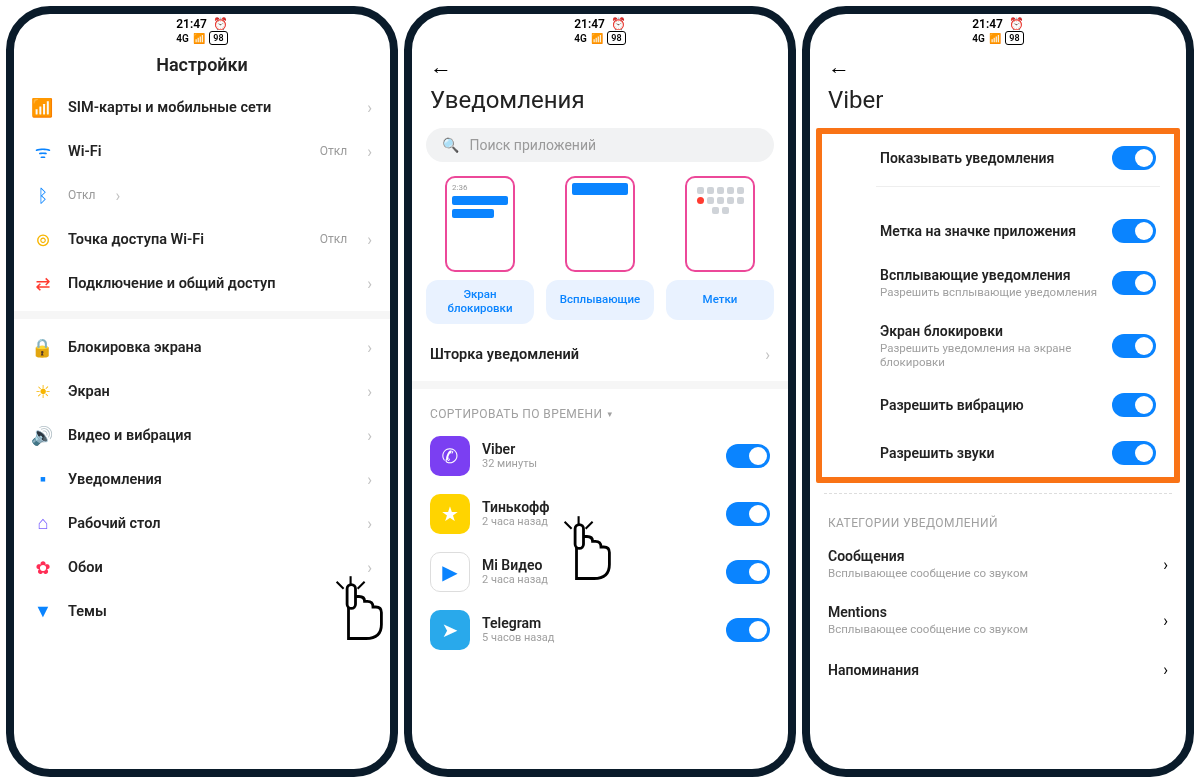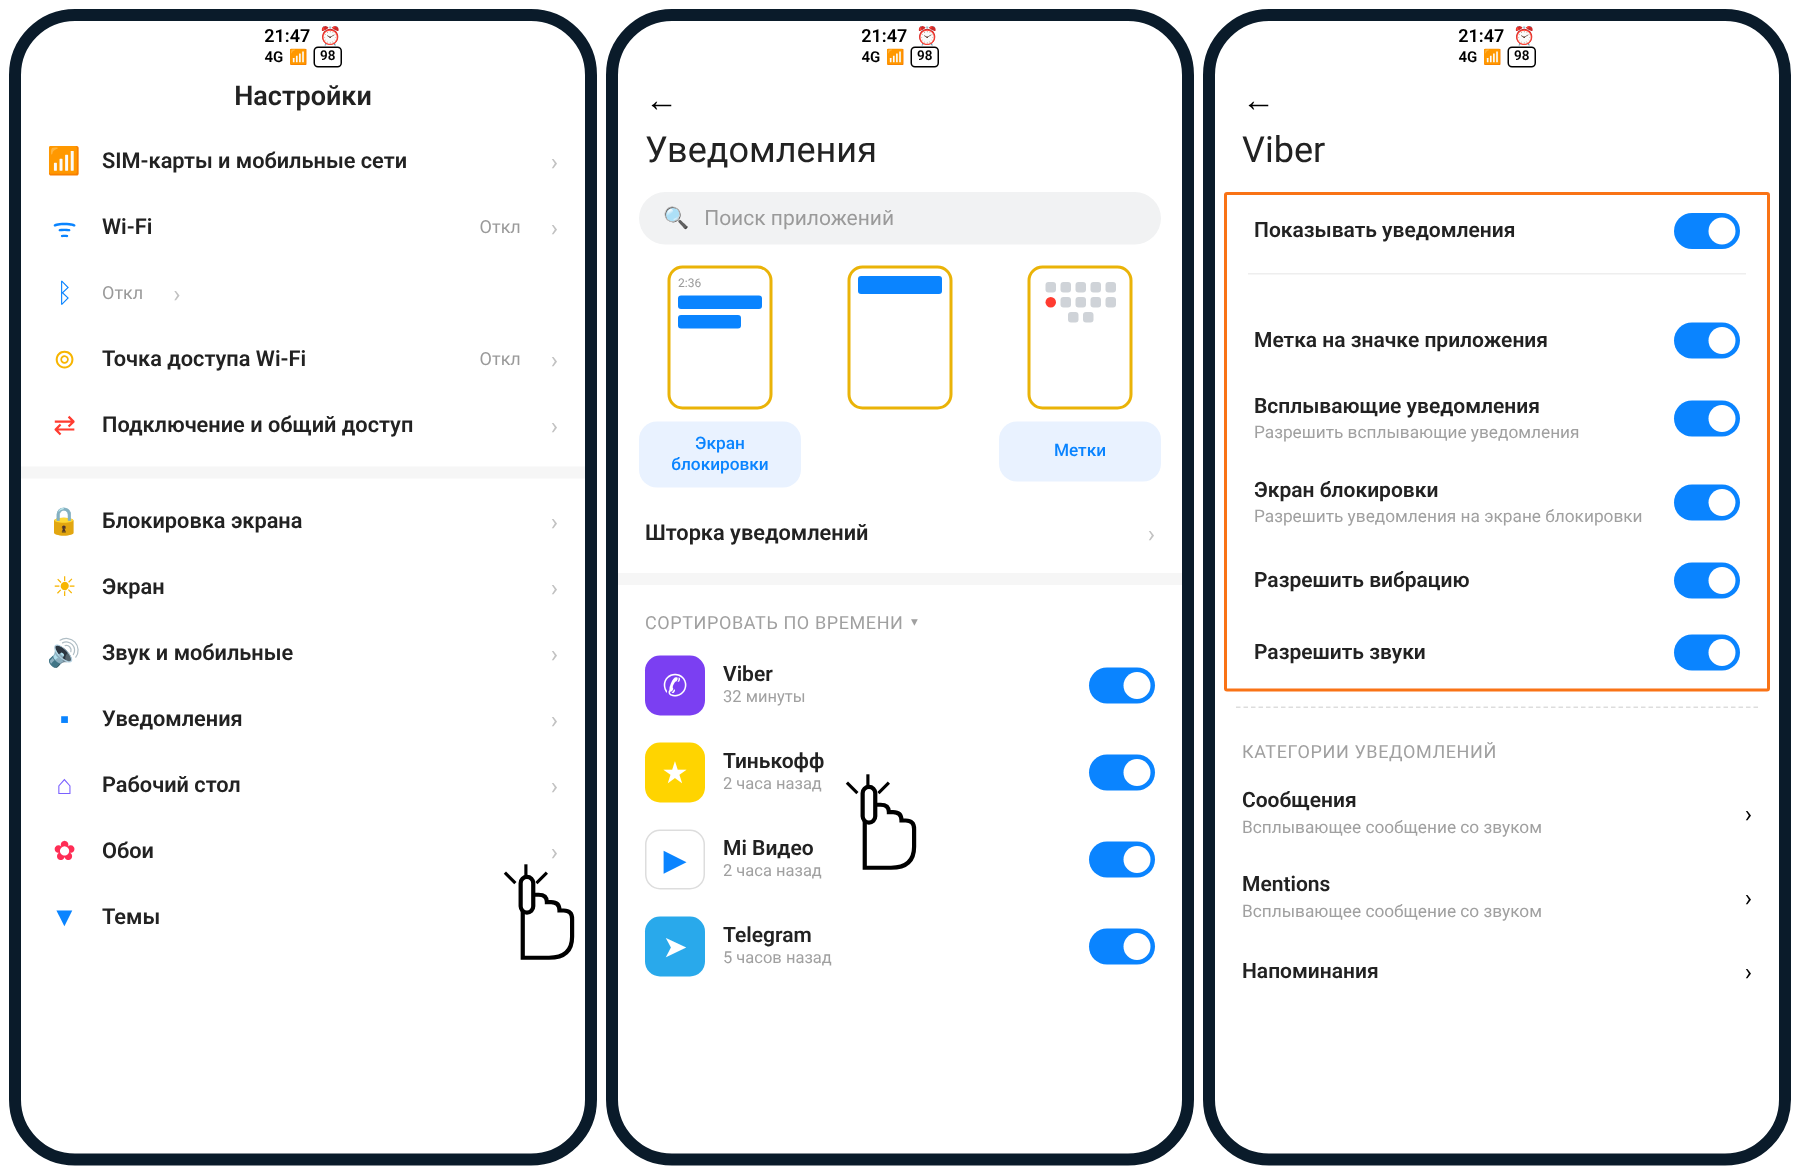--- a/index.html
+++ b/index.html
@@ -105,21 +105,21 @@
     gap:12px;
     justify-content:center;
     padding:0 14px 10px;
   }
   .pcard {
     flex:1;
     display:flex; flex-direction:column; align-items:center;
   }
   .pscreen {
     width:70px; height:96px;
-    border:2px solid #eab308;
+    border:2px solid #ec4899;
     border-radius:10px;
     background:#fff;
     padding:5px;
     display:flex; flex-direction:column; gap:4px;
   }
   .pscreen .bar { height:9px; background:#0a84ff; border-radius:2px; }
   .pscreen .topbar { height:12px; background:#0a84ff; border-radius:2px; }
   .pscreen .grid { display:flex; flex-wrap:wrap; gap:3px; justify-content: center; margin-top:4px;}
   .pscreen .dot { width:7px; height:7px; background:#cfd3d8; border-radius:2px; }
   .pscreen .dot.red { background:#ff3b30; border-radius:50%; }
@@ -175,23 +175,24 @@
   
   .srow {
     display:flex; align-items:center;
     padding:12px 18px;
     gap:12px;
   }
   .stext { flex:1; display:flex; flex-direction:column; gap:2px; }
   .stitle { font-size:14px; font-weight:600; color:#222; }
   .ssub   { font-size:11.5px; color:#a0a0a0; }
   .redbox {
-    border:2px solid #f97316;
+    border:6px solid #f97316;
     margin:0 6px;
     border-radius:2px;
+    padding-left:40px;
   }
   .hairline { height:1px; background:#eee; margin:4px 14px; }
   .hairline-dashed { border-top:1px dashed #ddd; margin:10px 14px; }
 
   .cursor {
     position:absolute;
     width:70px; height:70px;
     pointer-events:none;
   }
   .cursor svg { filter: drop-shadow(1px 1px 0 #fff); }
@@ -248,21 +249,21 @@
         <span class="label">Блокировка экрана</span>
         <span class="chev">›</span>
       </div>
       <div class="row">
         <span class="icon" style="color:#f7b500">☀</span>
         <span class="label">Экран</span>
         <span class="chev">›</span>
       </div>
       <div class="row">
         <span class="icon" style="color:#34c759">🔊</span>
-        <span class="label">Звук и мобильные</span>
+        <span class="label">Видео и вибрация</span>
         <span class="chev">›</span>
       </div>
       <div class="row">
         <span class="icon" style="color:#0a84ff">▪</span>
         <span class="label">Уведомления</span>
         <span class="chev">›</span>
       </div>
       <div class="row">
         <span class="icon" style="color:#7b61ff">⌂</span>
         <span class="label">Рабочий стол</span>
@@ -322,20 +323,21 @@
           <div style="font-size:8px;color:#999;">2:36</div>
           <div class="bar"></div>
           <div class="bar" style="width:75%"></div>
         </div>
       <div class="pcap">Экран блокировки</div>
     </div>
     <div class="pcard">
       <div class="pscreen">
           <div class="topbar"></div>
         </div>
+      <div class="pcap">Всплывающие</div>
     </div>
     <div class="pcard">
       <div class="pscreen">
           <div class="grid">
         <div class="dot"></div>
             <div class="dot"></div>
             <div class="dot"></div>
             <div class="dot"></div>
         <div class="dot"></div>
             <div class="dot red"></div>

